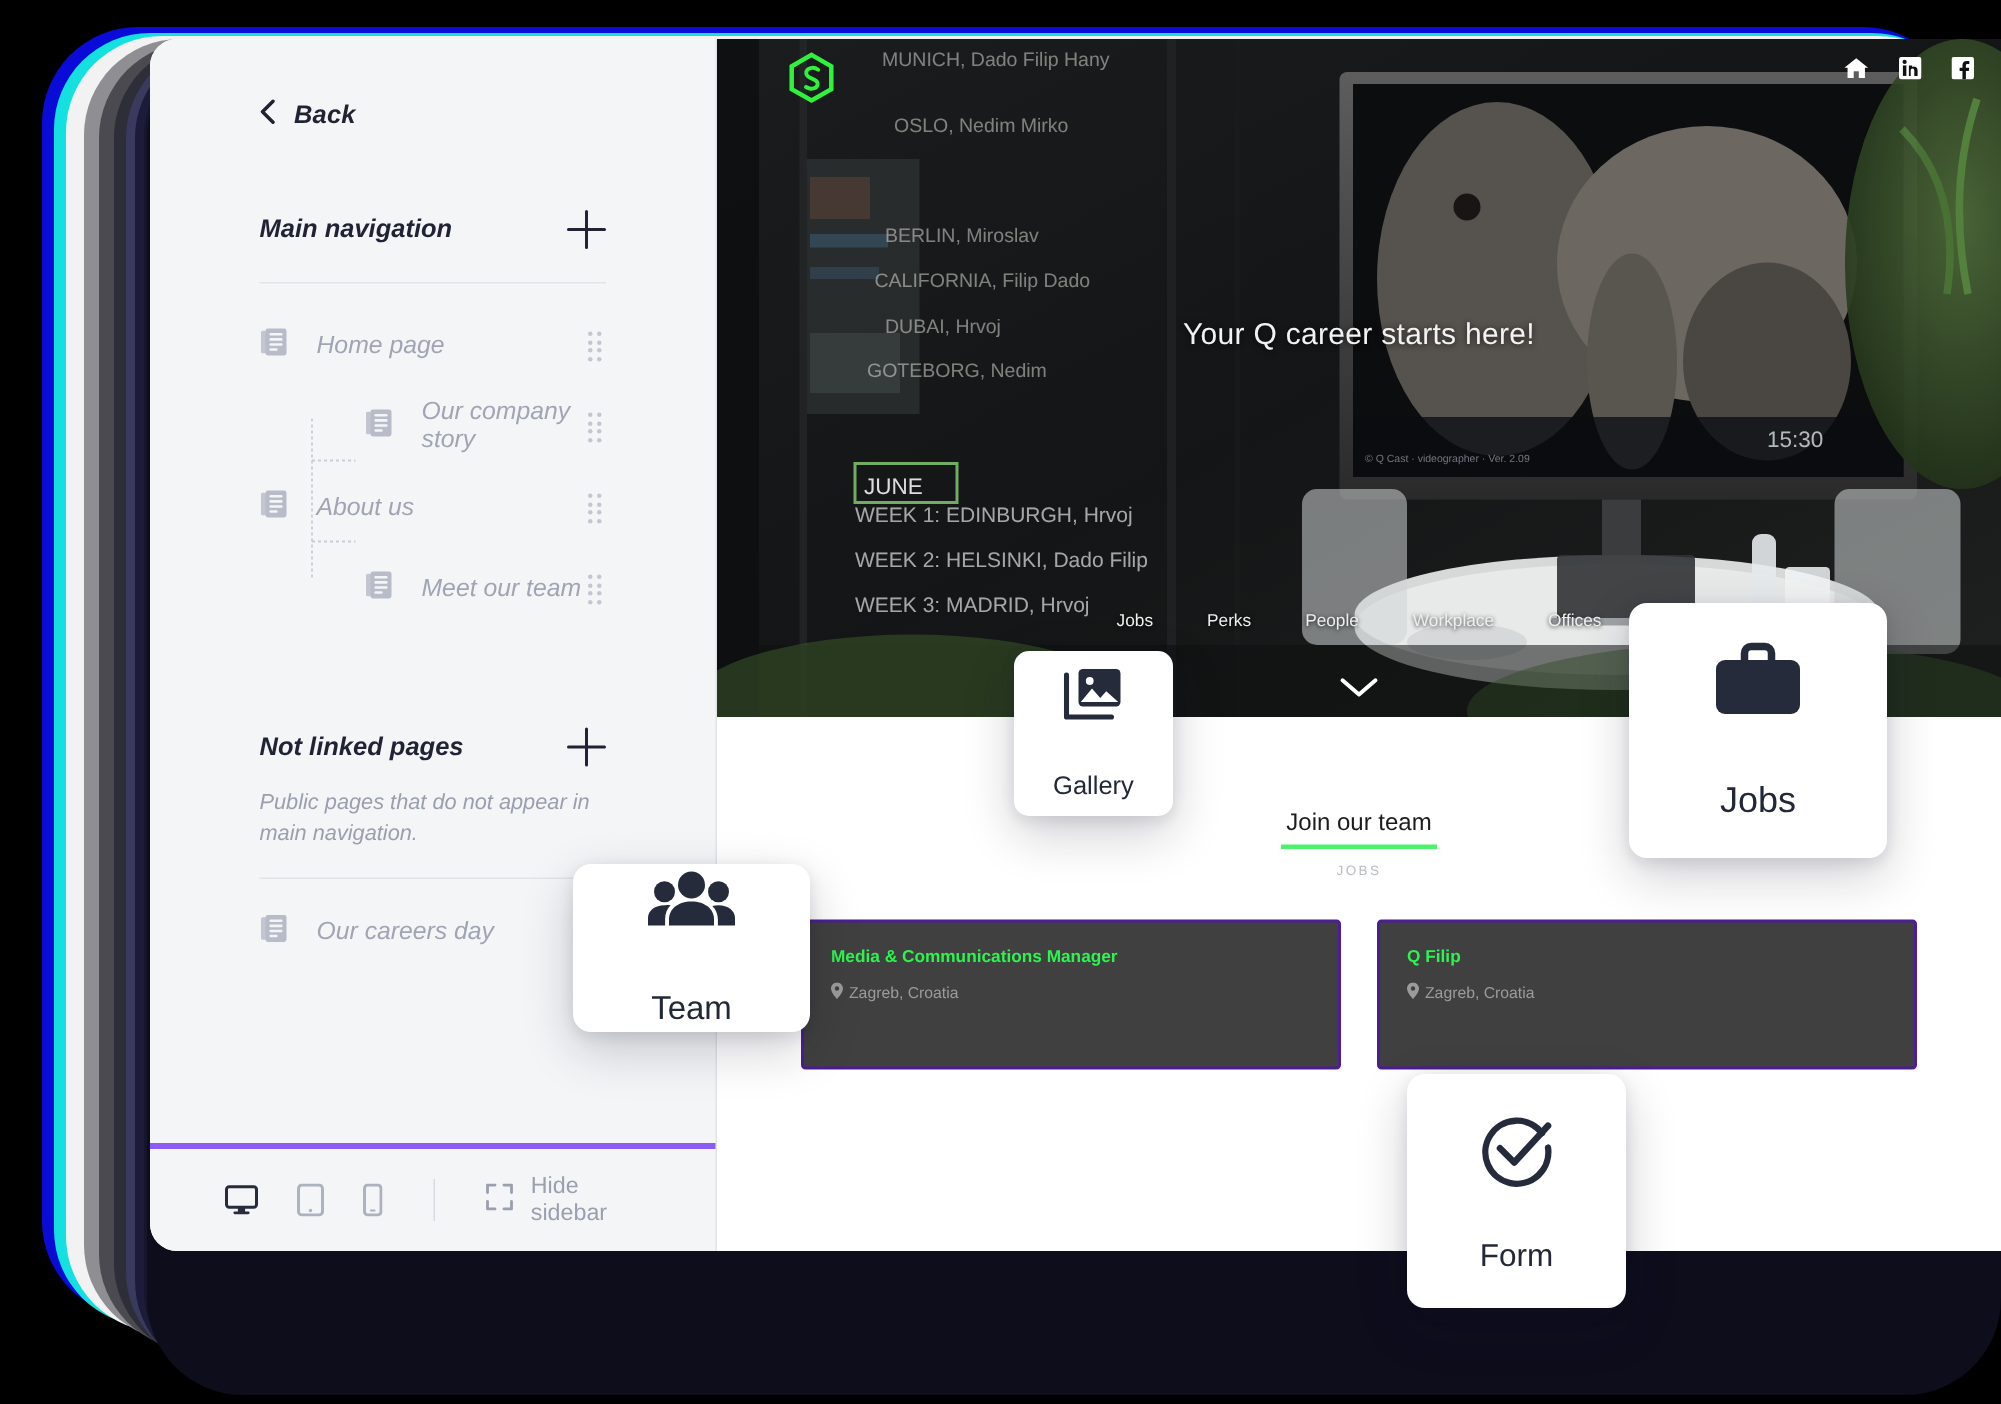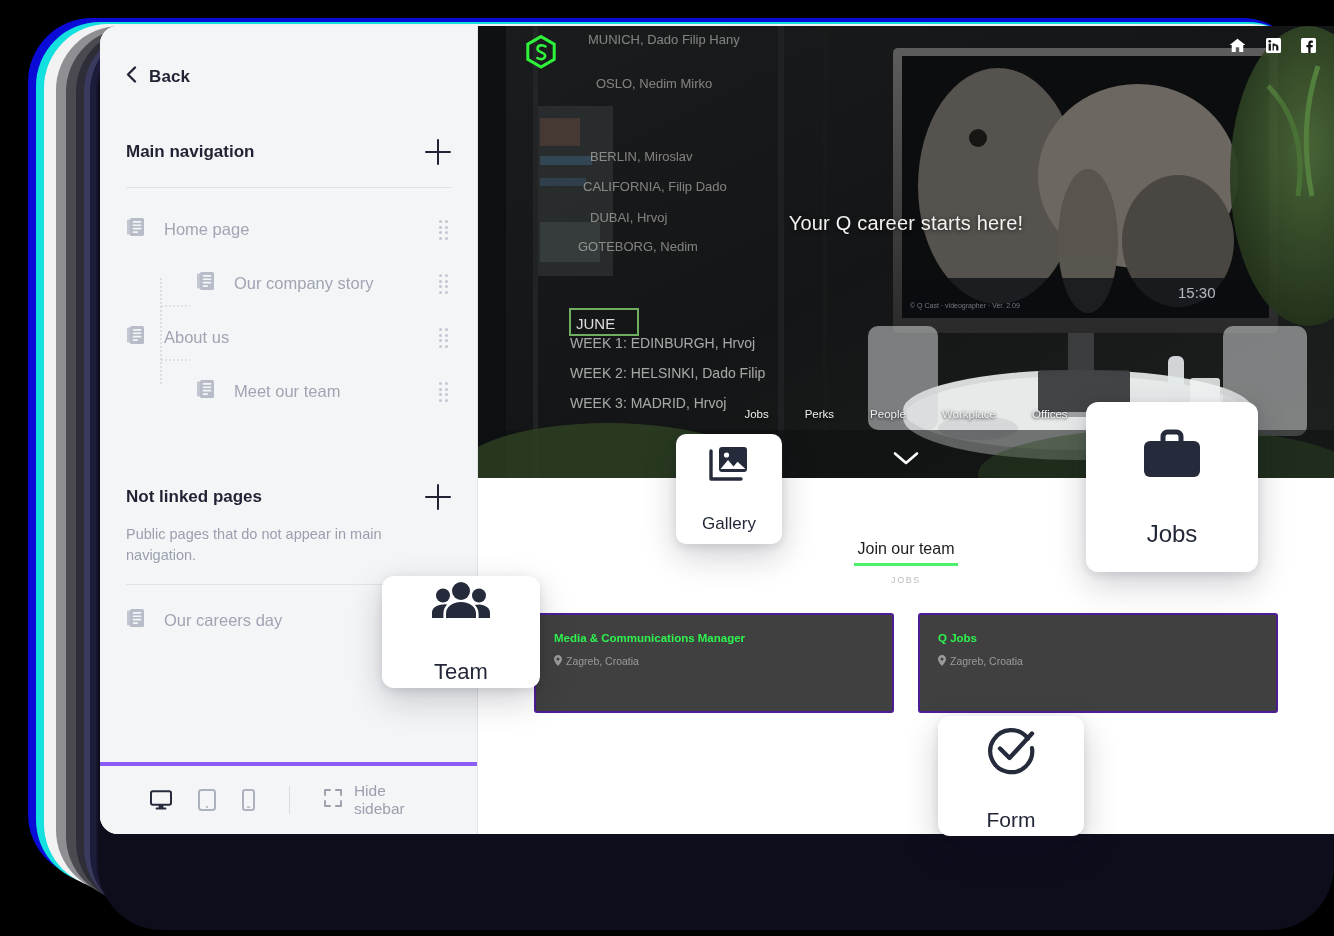--- a/index.html
+++ b/index.html
@@ -39,21 +39,21 @@
 
   
   .sidebar {
     width: 378px; height: 100%;
     background: #f4f5f7;
     position: relative;
     display: flex; flex-direction: column;
     border-right: 1px solid #e2e4e8;
     flex: 0 0 378px;
   }
-  .sb-body { flex: 1 1 auto; padding: 0 26px; overflow: hidden; }
+  .sb-body { flex: 1 1 auto; padding: 0 73px; overflow: hidden; font-style: italic; }
 
   .back-row {
     display: flex; align-items: center; gap: 12px;
     padding-top: 40px; cursor: pointer;
   }
   .back-chev { display: block; }
   .back-label { font-size: 17px; font-weight: 700; color: #1f2333; letter-spacing: .1px; }
 
   .sec-head {
     display: flex; align-items: center; justify-content: space-between;
@@ -153,21 +153,21 @@
     cursor: pointer;
     gap: 13px;
   }
   .fcard .flabel { color: #222838; }
   .card-gallery { left: 676px; top: 434px; width: 106px; height: 110px; }
   .card-gallery .flabel { font-size: 17px; margin-top: 14px; }
   .card-team { left: 382px; top: 576px; width: 158px; height: 112px; border-radius: 12px; }
   .card-team .flabel { font-size: 22px; margin-top: 20px; }
   .card-jobs { left: 1086px; top: 402px; width: 172px; height: 170px; border-radius: 12px; }
   .card-jobs .flabel { font-size: 24px; margin-top: 20px; }
-  .card-form { left: 938px; top: 716px; width: 146px; height: 120px; border-radius: 12px; }
+  .card-form { left: 938px; top: 716px; width: 146px; height: 156px; border-radius: 12px; }
   .card-form .flabel { font-size: 21px; margin-top: 16px; }
 </style>
 </head>
 <body>
 
 <div class="stack">
   <div class="layer l1"></div>
   <div class="layer l2"></div>
   <div class="layer l3"></div>
   <div class="layer l4"></div>
@@ -508,21 +508,21 @@
           <div class="job-loc">
             <span>
               <svg width="8" height="11" viewBox="0 0 8 11" fill="#9b9b9b">
                 <path d="M4 0C1.8 0 0 1.8 0 4c0 3 4 7 4 7s4-4 4-7c0-2.2-1.8-4-4-4zm0 5.5A1.5 1.5 0 1 1 4 2.5a1.5 1.5 0 0 1 0 3z"></path>
               </svg>
             </span>
             <span>Zagreb, Croatia</span>
           </div>
         </div>
         <div class="job-card">
-          <div class="job-title">Q Jobs</div>
+          <div class="job-title">Q Filip</div>
           <div class="job-loc">
             <span>
               <svg width="8" height="11" viewBox="0 0 8 11" fill="#9b9b9b">
                 <path d="M4 0C1.8 0 0 1.8 0 4c0 3 4 7 4 7s4-4 4-7c0-2.2-1.8-4-4-4zm0 5.5A1.5 1.5 0 1 1 4 2.5a1.5 1.5 0 0 1 0 3z"></path>
               </svg>
             </span>
             <span>Zagreb, Croatia</span>
           </div>
         </div>
       </div>

